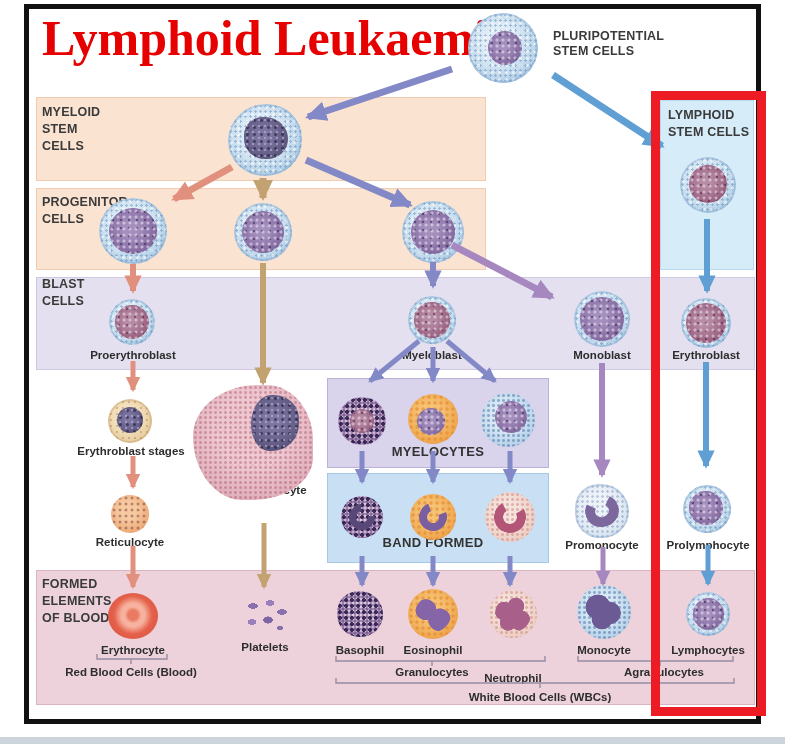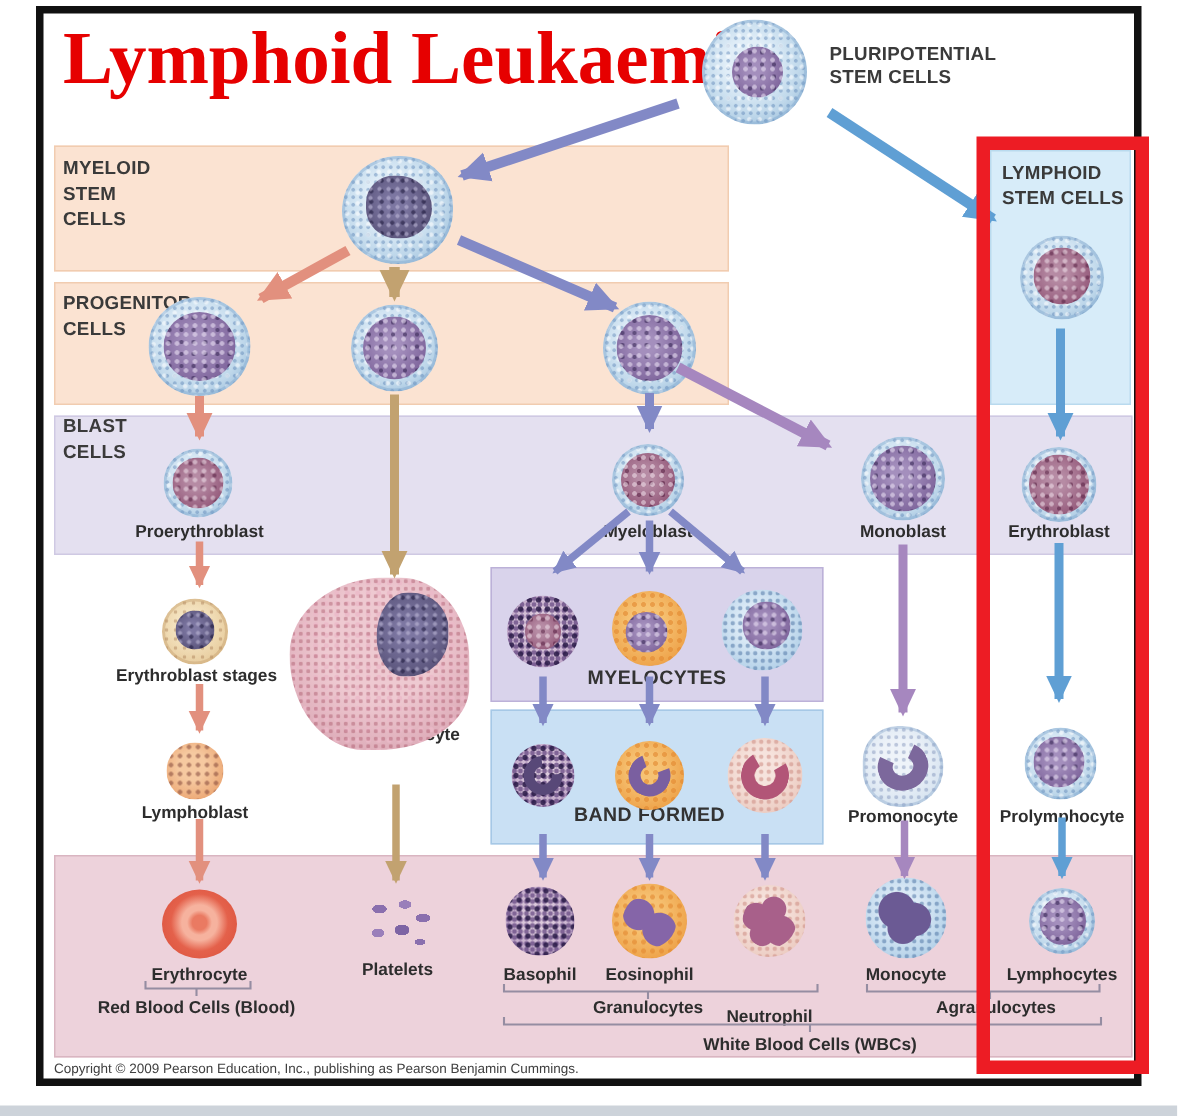--- a/index.html
+++ b/index.html
@@ -144,20 +144,23 @@
   <div class="band b-bcell" style="left:327px;top:473px;width:222px;height:90px"></div>
   <div class="strip"></div>
 
   <div class="hdr" style="left:42px;top:104px">MYELOID
 STEM
 CELLS</div>
   <div class="hdr" style="left:42px;top:194px">PROGENITOR
 CELLS</div>
   <div class="hdr" style="left:42px;top:276px">BLAST
 CELLS</div>
+  <div class="hdr" style="left:42px;top:576px">FORMED
+ELEMENTS
+OF BLOOD</div>
   <div class="hdr" style="left:668px;top:107px">LYMPHOID
 STEM CELLS</div>
   <div class="hdr" style="left:553px;top:29px;line-height:15px">PLURIPOTENTIAL
 STEM CELLS</div>
 
   <svg class="ov" width="785" height="744" viewBox="0 0 785 744">
     <defs>
       <marker id="mSalmon" viewBox="0 0 8 8" refX="6.5" refY="4" markerWidth="3.2" markerHeight="3.2" orient="auto">
           <path d="M0,0.4 L7.6,4 L0,7.6 z" class="fl-salmon"></path>
         </marker>
@@ -289,36 +292,35 @@
   <div class="cell cb" style="left:686px;top:592px;width:44px;height:44px">
       <i class="nu" style="left:7px;top:6px;width:31px;height:32px"></i>
     </div>
 
   <div class="lbl" style="left:133px;top:349px">Proerythroblast</div>
   <div class="lbl" style="left:432px;top:349px">Myeloblast</div>
   <div class="lbl" style="left:602px;top:349px">Monoblast</div>
   <div class="lbl" style="left:706px;top:349px">Erythroblast</div>
   <div class="lbl" style="left:131px;top:445px">Erythroblast stages</div>
   <div class="lbl" style="left:265px;top:484px">Megakaryocyte</div>
-  <div class="lbl" style="left:130px;top:536px">Lymphoblast</div>
+  <div class="lbl" style="left:130px;top:536px">Reticulocyte</div>
   <div class="lbl boxlbl" style="left:438px;top:444px">MYELOCYTES</div>
   <div class="lbl boxlbl" style="left:433px;top:535px">BAND FORMED</div>
   <div class="lbl" style="left:602px;top:539px">Promonocyte</div>
   <div class="lbl" style="left:708px;top:539px">Prolymphocyte</div>
   <div class="lbl" style="left:133px;top:644px">Erythrocyte</div>
   <div class="lbl" style="left:265px;top:641px">Platelets</div>
   <div class="lbl" style="left:360px;top:644px">Basophil</div>
   <div class="lbl" style="left:433px;top:644px">Eosinophil</div>
   <div class="lbl" style="left:513px;top:672px">Neutrophil</div>
   <div class="lbl" style="left:604px;top:644px">Monocyte</div>
   <div class="lbl" style="left:708px;top:644px">Lymphocytes</div>
   <div class="lbl" style="left:131px;top:666px">Red Blood Cells (Blood)</div>
   <div class="lbl" style="left:432px;top:666px">Granulocytes</div>
   <div class="lbl" style="left:664px;top:666px">Agranulocytes</div>
   <div class="lbl" style="left:540px;top:691px">White Blood Cells (WBCs)</div>
 
-  <div class="copyright">Copyright © 2009 Pearson Education, Inc., publishing as Pearson Benjamin Cummings.</div>
 
   <div class="title">Lymphoid Leukaemia</div>
 
   <div class="frame"></div>
   <div class="hl-red"></div>
 </div>
 
 </body></html>

